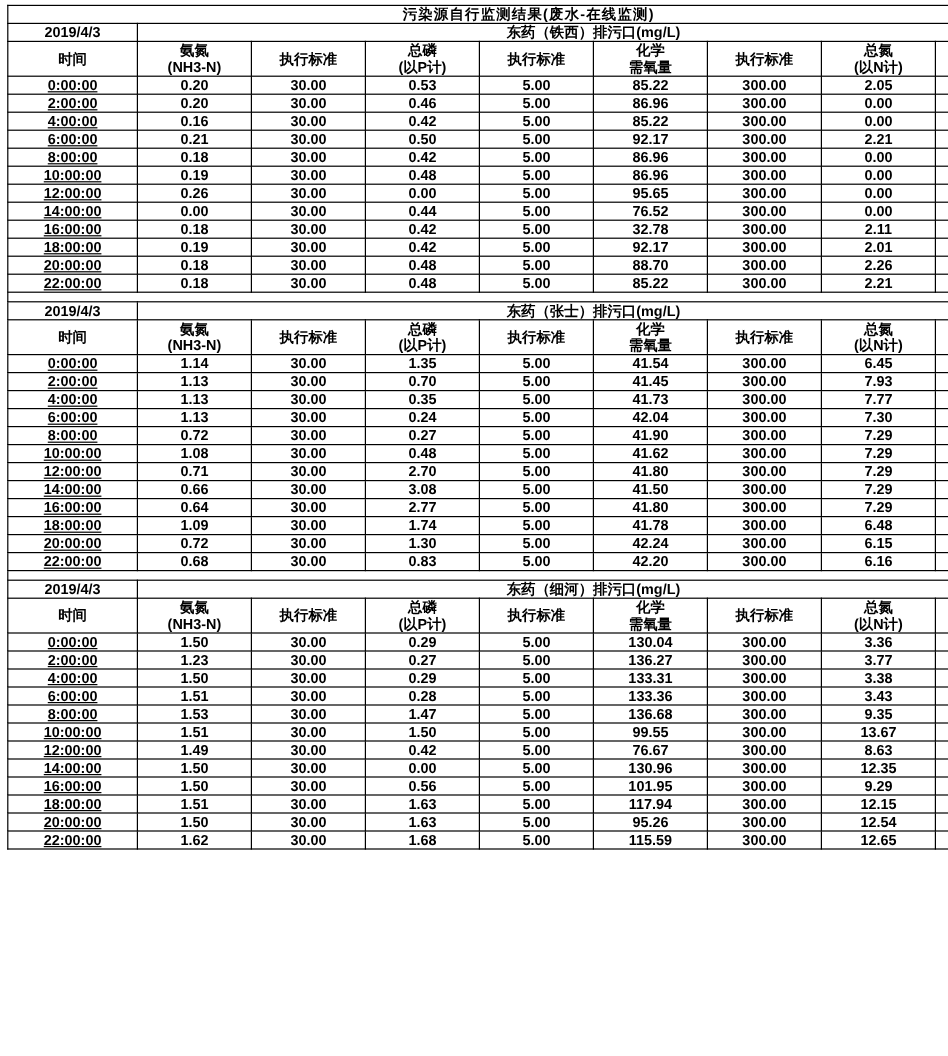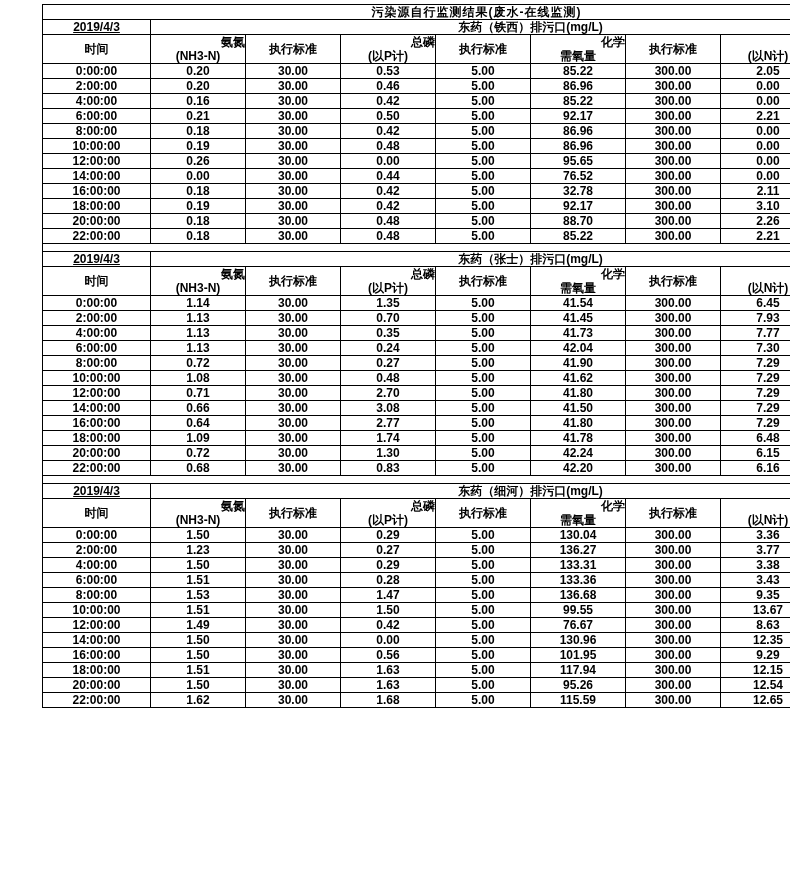--- a/index.html
+++ b/index.html
@@ -11,21 +11,20 @@
     width: 790px;
     height: 880px;
     font-family: "Liberation Sans", sans-serif;
     color: #000000;
     overflow: hidden;
   }
   .page {
     width: 748px;
     box-sizing: border-box;
     padding: 4px 6px 16px 6px;
-    margin-left: 36px;
   }
   table.report {
     width: 778px;
     border-collapse: collapse;
     table-layout: fixed;
   }
   table.report td, table.report th {
     border: 1px solid #000000;
     padding: 0;
     font-weight: bold;
@@ -39,38 +38,38 @@
     font-size: 17px;
     line-height: 24px;
     padding: 3px 0 4px 0;
     letter-spacing: 1px;
   }
   .date-cell {
     font-size: 12.5px;
     padding: 5px 8px 5px 0;
     text-align: right;
     width: 108px;
-    text-decoration: underline;
   }
   .outlet-cell {
     font-size: 12.5px;
     padding: 5px 0;
   }
   .hdr-cell {
     font-size: 12.5px;
     padding: 2px 0 3px 0;
     line-height: 15px;
   }
-  .hdr-cell .l1 { display: block; text-align: right; }
+  .hdr-cell .l1 { display: block; }
   .hdr-cell .l2 { display: block; }
   .time-cell {
     text-align: right;
     padding-right: 10px;
     font-size: 12.5px;
     line-height: 15px;
+    text-decoration: underline;
   }
   .val-cell {
     text-align: right;
     padding-right: 10px;
     font-size: 12.5px;
     line-height: 15px;
   }
   .std-cell {
     text-align: right;
     padding-right: 10px;
@@ -234,21 +233,21 @@
           <td class="std-cell">50.00</td>
         </tr>
         <tr>
           <td class="time-cell">18:00:00</td>
           <td class="val-cell">0.19</td>
           <td class="std-cell">30.00</td>
           <td class="val-cell">0.42</td>
           <td class="std-cell">5.00</td>
           <td class="val-cell">92.17</td>
           <td class="std-cell">300.00</td>
-          <td class="val-cell">3.10</td>
+          <td class="val-cell">2.01</td>
           <td class="std-cell">50.00</td>
         </tr>
         <tr>
           <td class="time-cell">20:00:00</td>
           <td class="val-cell">0.18</td>
           <td class="std-cell">30.00</td>
           <td class="val-cell">0.48</td>
           <td class="std-cell">5.00</td>
           <td class="val-cell">88.70</td>
           <td class="std-cell">300.00</td>

